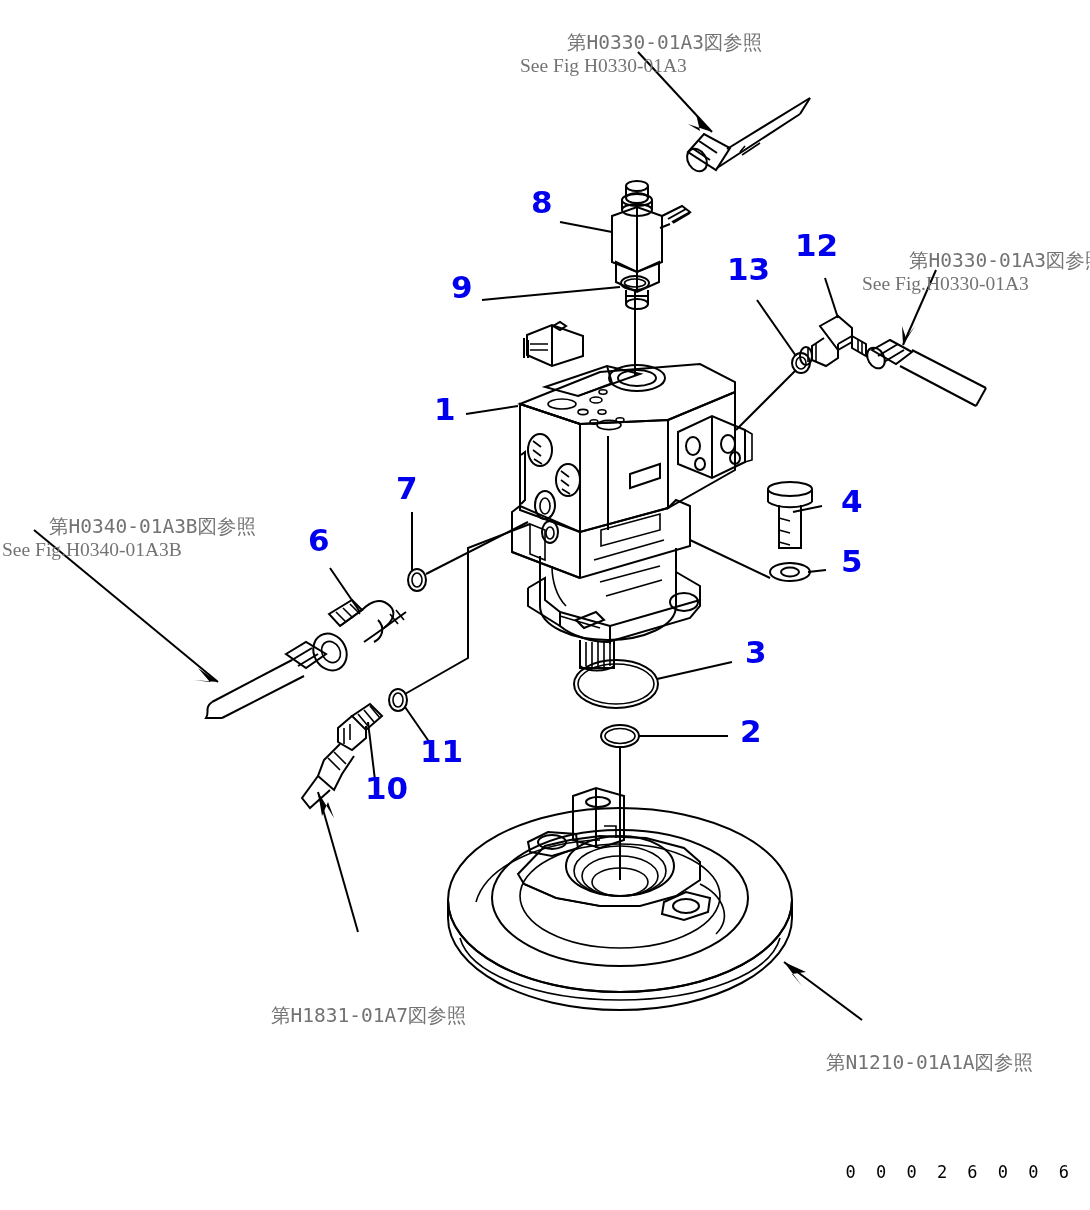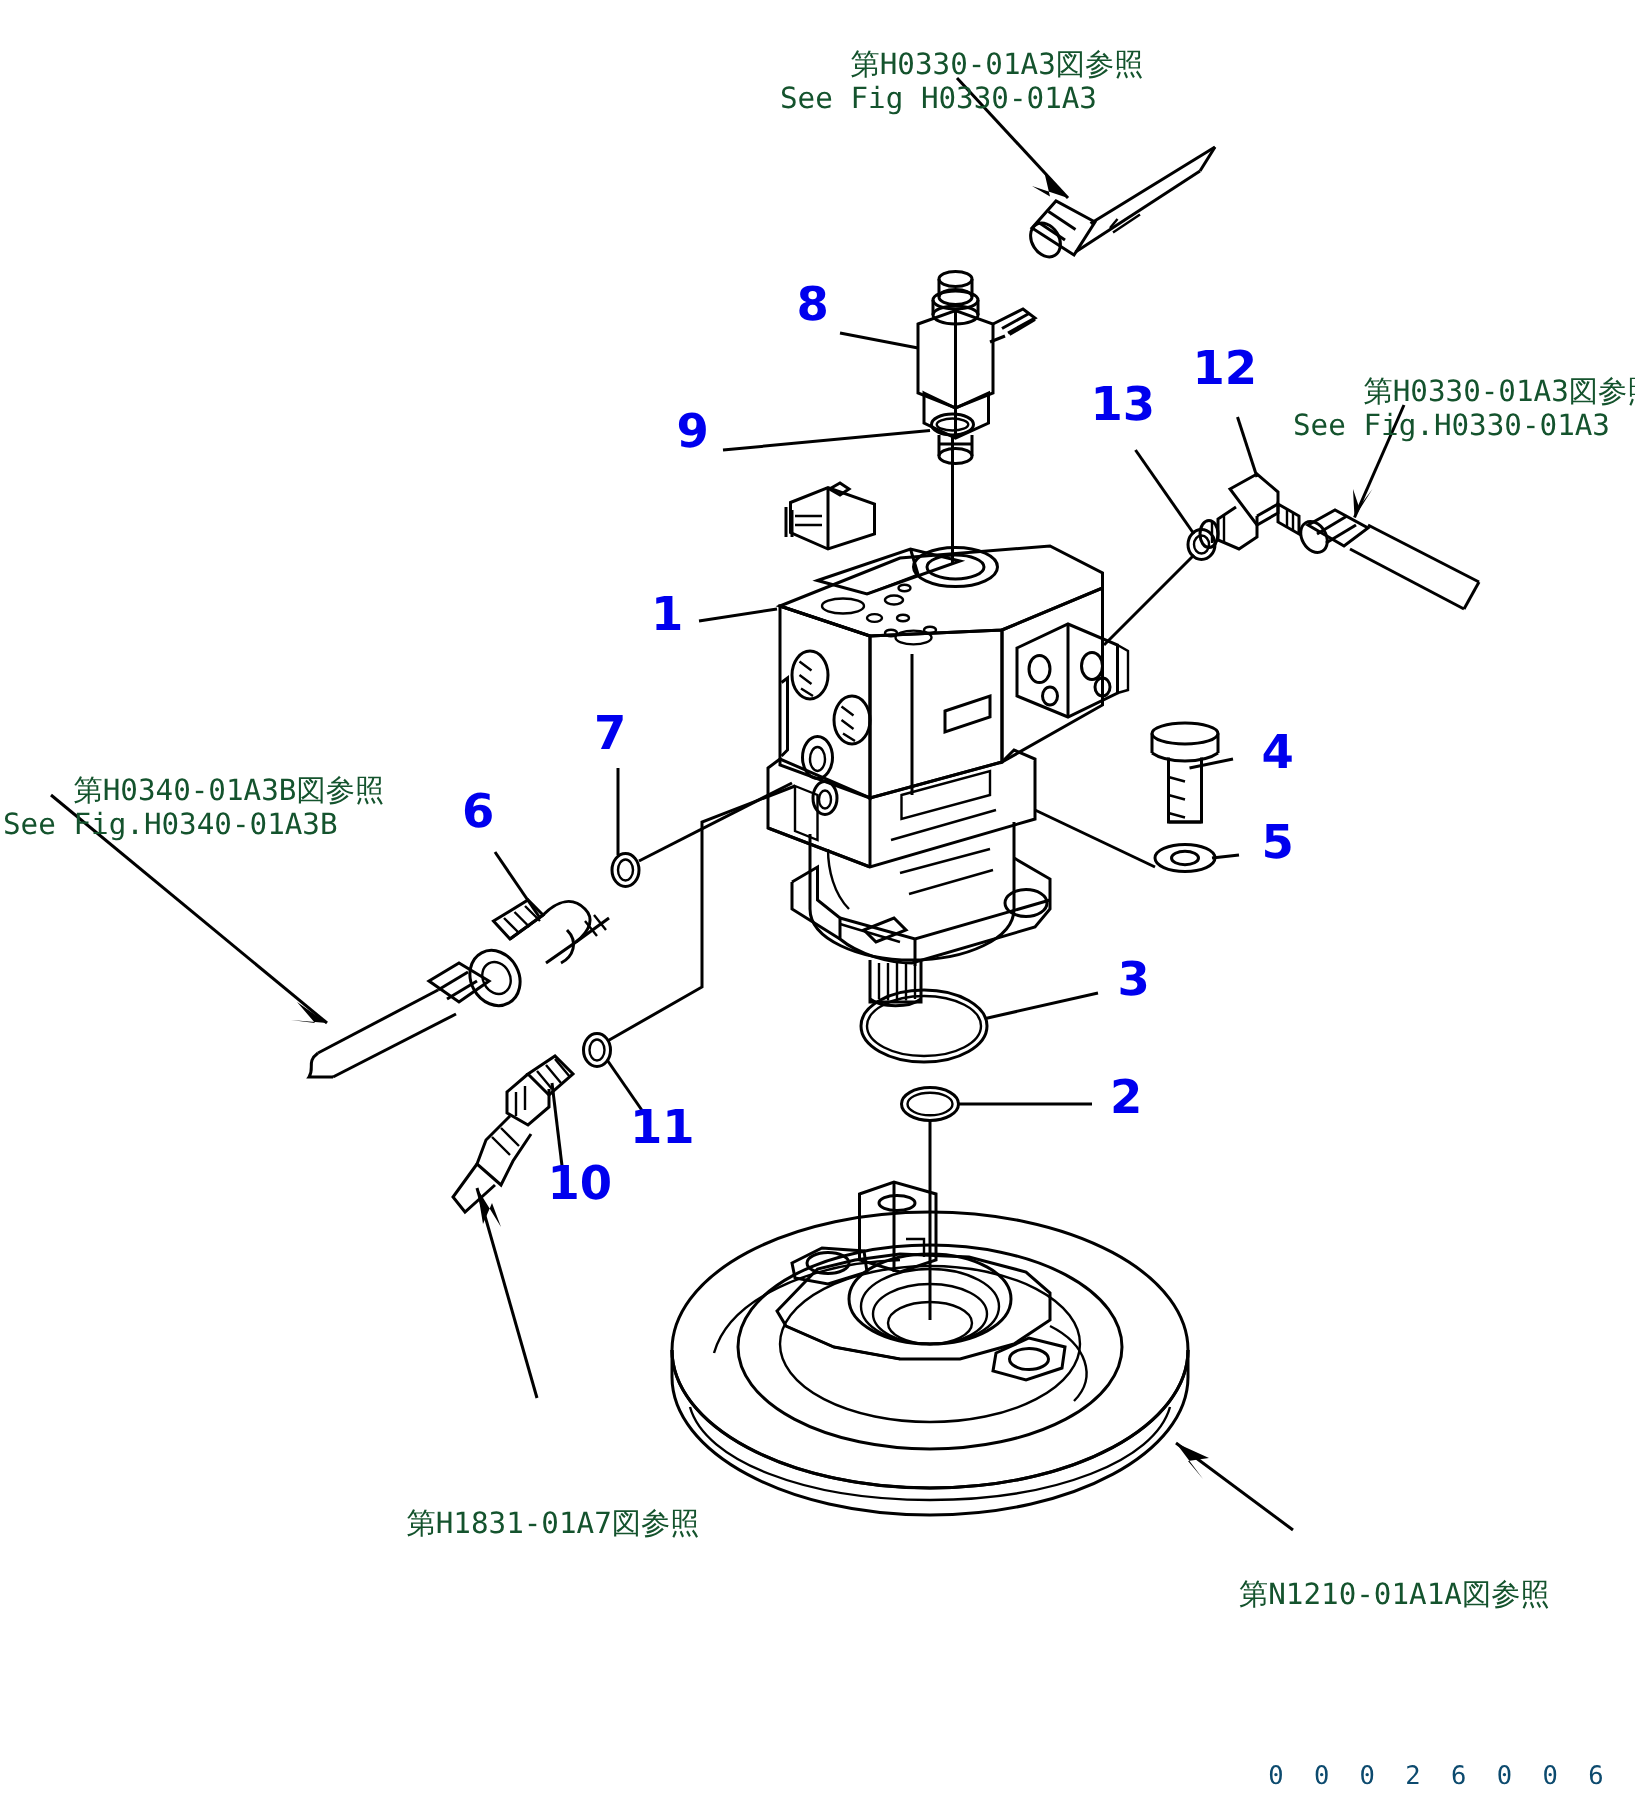--- a/index.html
+++ b/index.html
@@ -49,33 +49,33 @@
     font-family: "DejaVu Sans", sans-serif;
     font-weight: bold;
     font-size: 31px;
     fill: #0000ee;
   }
   .reftext {
     position: absolute;
     font-family: "DejaVu Sans Mono", monospace;
     font-size: 19.5px;
     line-height: 23px;
-    color: #14532d;
+    color: #737373;
     white-space: pre;
     letter-spacing: 0px;
   }
-  .reftext .l2 { display: block; }
+  .reftext .l2 { display: block; font-family: Liberation Serif, serif; }
   .pagecode {
     position: absolute;
     right: 16px;
-    bottom: 16px;
+    bottom: 28px;
     font-family: "DejaVu Sans Mono", monospace;
     font-size: 17px;
     letter-spacing: 5px;
-    color: #0c4a6e;
+    color: #000000;
   }
 </style>
 </head>
 <body>
 
 <div id="sheet">
 
   <svg id="art" viewBox="0 0 1090 1210">
 
     <g>

